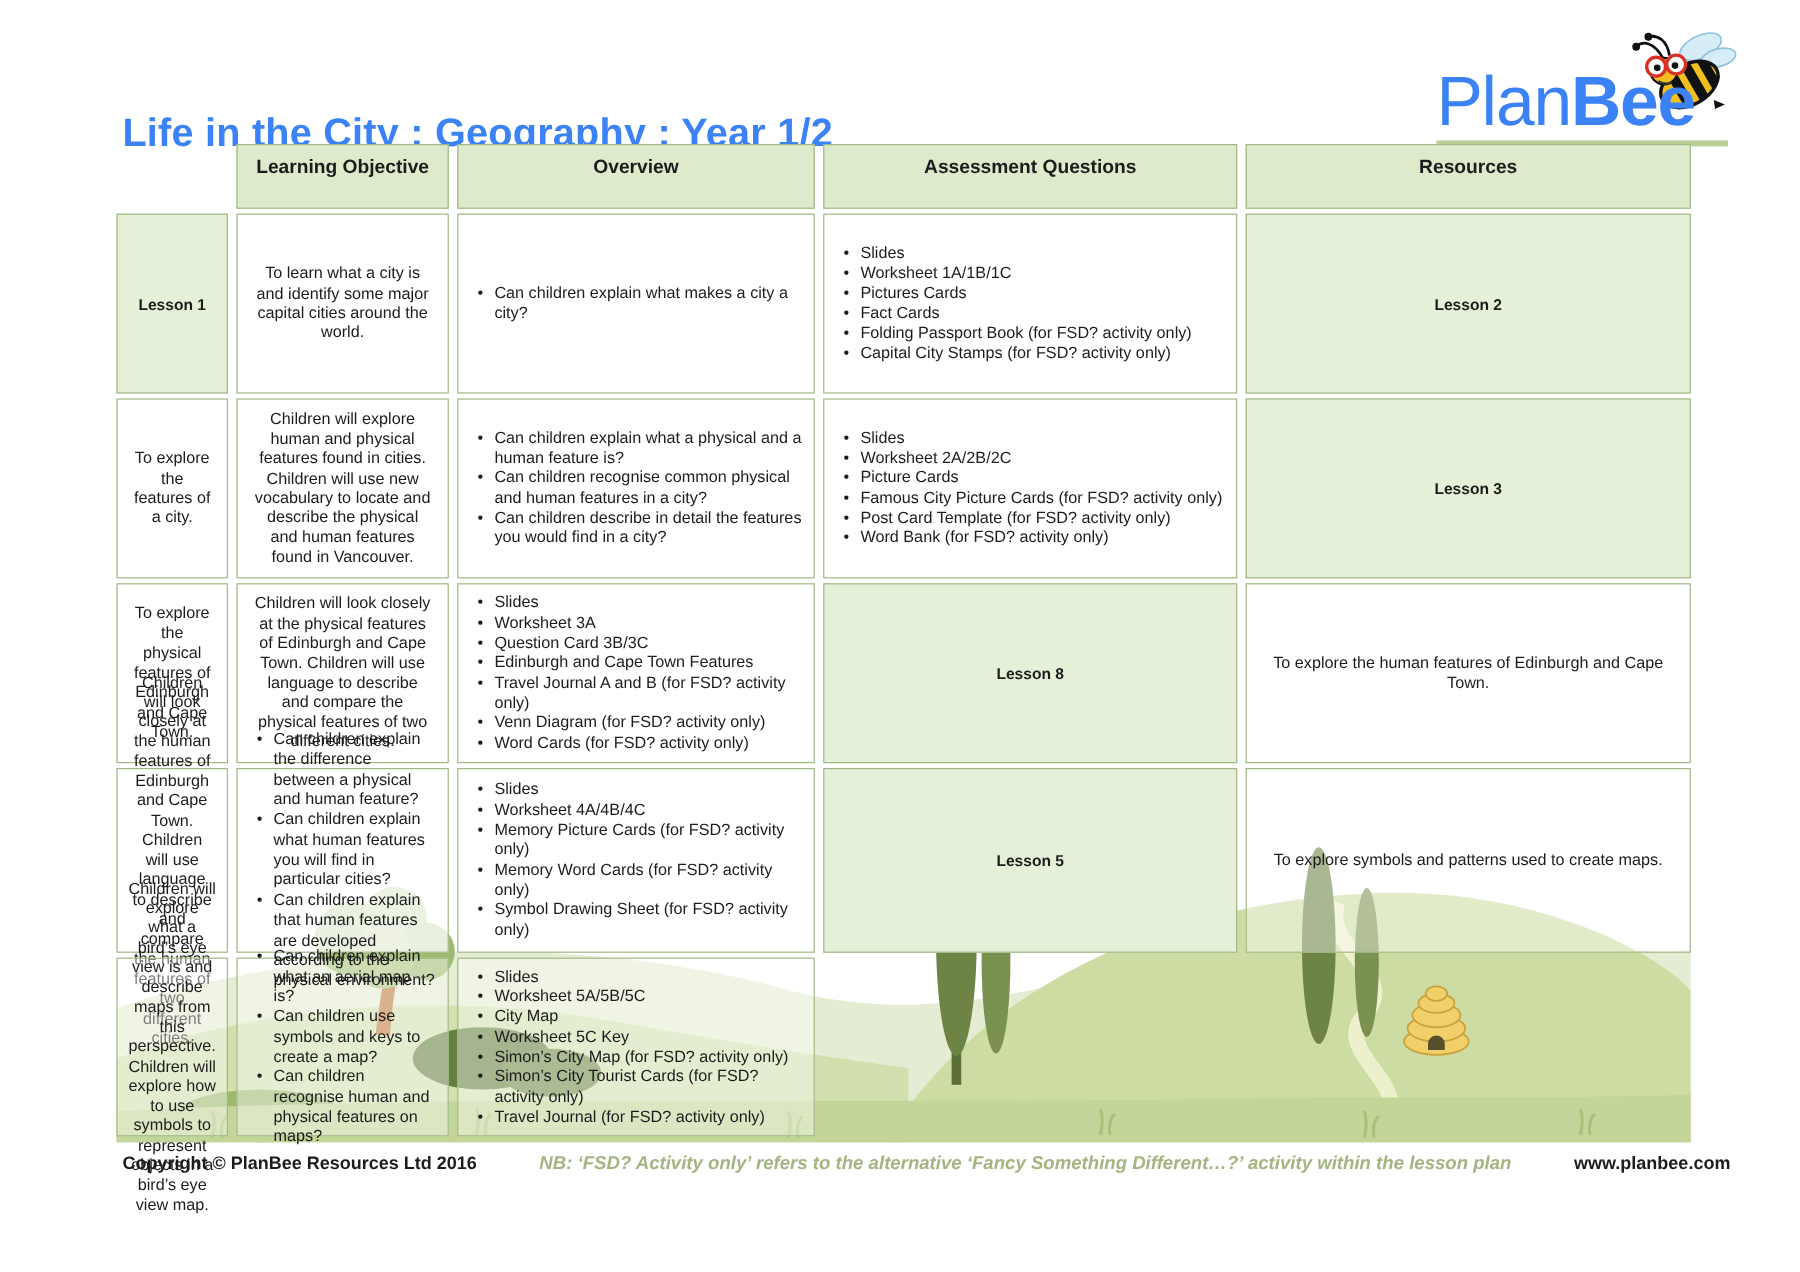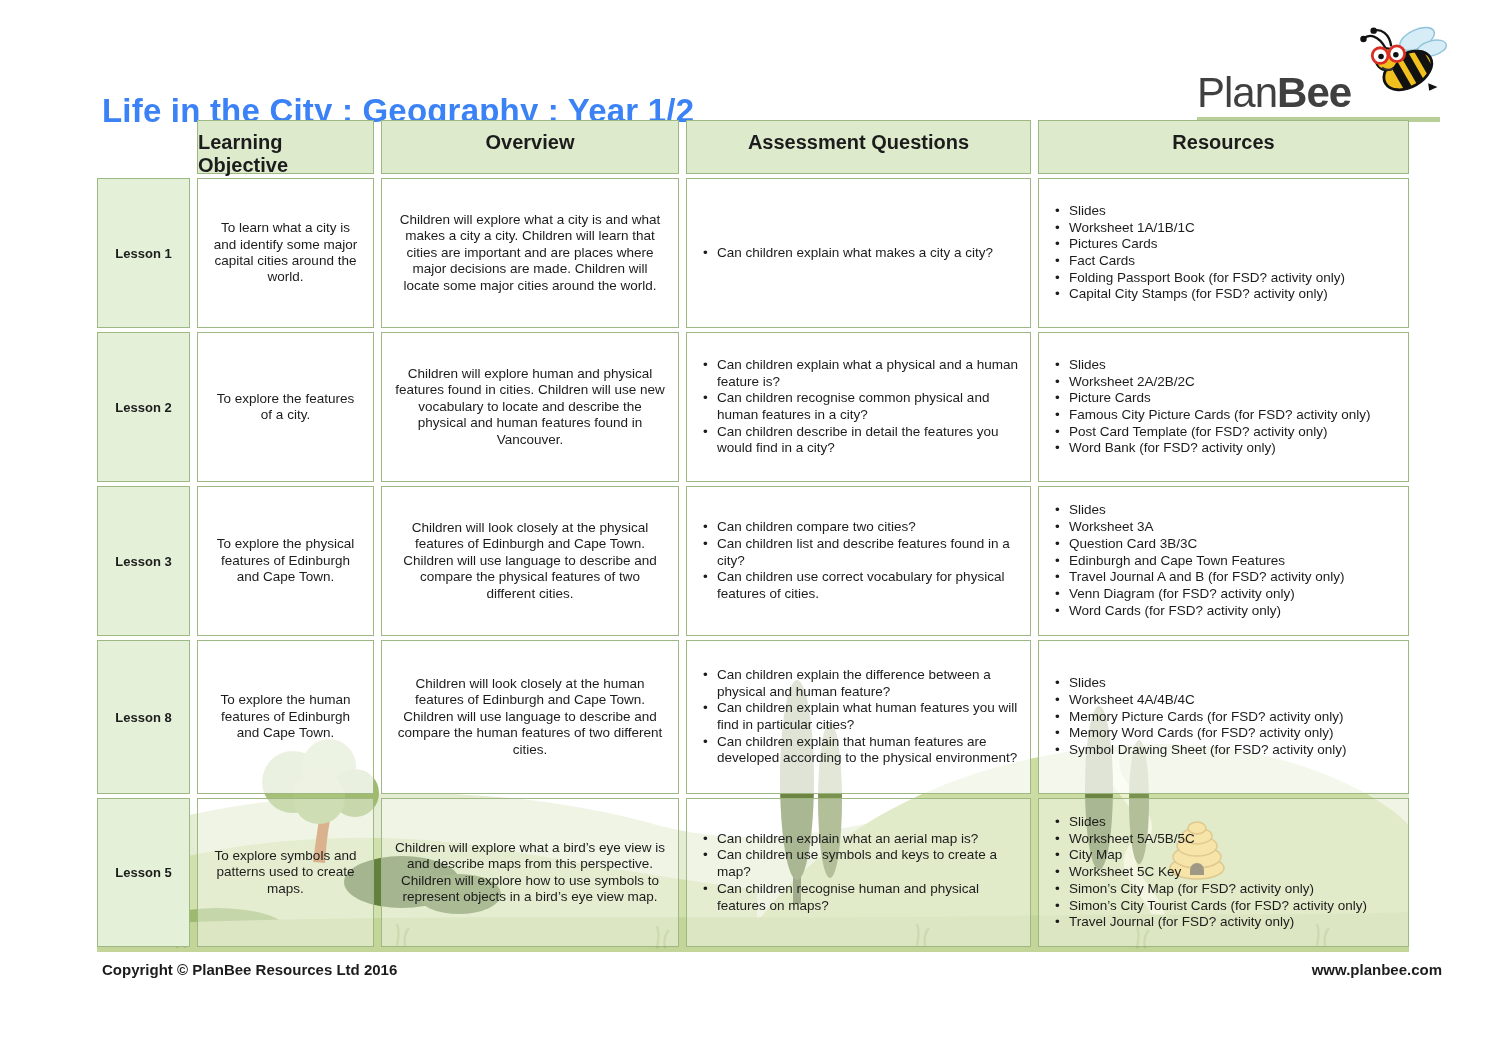--- a/index.html
+++ b/index.html
@@ -4,34 +4,34 @@
 <style>
   html,body{margin:0;padding:0;}
   body{
     width:1500px;height:1060px;position:relative;background:#ffffff;
     font-family:"Liberation Sans",sans-serif;color:#1c1c1c;overflow:hidden;
   }
   
   .title{position:absolute;left:102px;top:70px;font-size:33px;font-weight:700;color:#3b82f6;letter-spacing:0.2px;}
   
   .logo{position:absolute;left:1197px;top:30px;width:243px;height:86px;}
-  .logo-text{position:absolute;left:0;bottom:2px;font-size:42px;color:#404040;letter-spacing:-1px;line-height:1;}
+  .logo-text{position:absolute;left:0;bottom:2px;font-size:58px;color:#3b82f6;letter-spacing:-1px;line-height:1;}
   .logo-text .bold{font-weight:700;}
   .logo-underline{position:absolute;left:0;bottom:-6px;width:243px;height:5px;background:#b8cf98;}
   .bee{position:absolute;right:-8px;top:-4px;width:108px;height:74px;}
   
   .grid{
     position:absolute;left:97px;top:120px;z-index:2;
     display:grid;
     grid-template-columns:93px 177px 298px 345px 371px;
     grid-template-rows:54px 150px 150px 150px 154px 149px;
     column-gap:7px;row-gap:4px;
   }
   .hdr{background:#ddeacc;border:1.5px solid #9eb884;display:flex;align-items:flex-start;justify-content:center;
-       font-weight:700;font-size:20px;padding-top:10px;}
+       font-weight:700;font-size:16px;padding-top:10px;}
   .lesson{background:#e4f0d7;border:1.5px solid #9eb884;display:flex;align-items:center;justify-content:center;
        font-weight:700;font-size:13px;}
   .cell{border:1.5px solid #9eb884;font-size:13.5px;line-height:1.22;}
   .center{display:flex;align-items:center;justify-content:center;text-align:center;padding:8px 12px;}
   .bullets{display:flex;flex-direction:column;justify-content:center;padding:8px 10px 8px 14px;}
   .bullets ul{margin:0;padding:0;list-style:none;}
   .bullets li{position:relative;padding-left:16px;line-height:1.24;}
   .bullets li::before{content:"\2022";position:absolute;left:2px;}
   .r1,.r2,.r3{background:#ffffff;}
   .r4{background:rgba(255,255,255,0.78);}
@@ -119,21 +119,20 @@
 
 <div class="grid">
   <div></div>
   <div class="hdr">Learning Objective</div>
   <div class="hdr">Overview</div>
   <div class="hdr">Assessment Questions</div>
   <div class="hdr">Resources</div>
 
   <div class="lesson">Lesson 1</div>
   <div class="cell center r1">To learn what a city is and identify some major capital cities around the world.</div>
-  <div class="cell center r1">Children will explore what a city is and what makes a city a city. Children will learn that cities are important and are places where major decisions are made. Children will locate some major cities around the world.</div>
   <div class="cell bullets r1">
       <ul>
         <li>Can children explain what makes a city a city?</li>
       </ul>
     </div>
   <div class="cell bullets r1">
       <ul>
         <li>Slides</li>
         <li>Worksheet 1A/1B/1C</li>
         <li>Pictures Cards</li>
@@ -160,27 +159,20 @@
         <li>Picture Cards</li>
         <li>Famous City Picture Cards (for FSD? activity only)</li>
         <li>Post Card Template (for FSD? activity only)</li>
         <li>Word Bank (for FSD? activity only)</li>
       </ul>
     </div>
 
   <div class="lesson">Lesson 3</div>
   <div class="cell center r3">To explore the physical features of Edinburgh and Cape Town.</div>
   <div class="cell center r3">Children will look closely at the physical features of Edinburgh and Cape Town. Children will use language to describe and compare the physical features of two different cities.</div>
-  <div class="cell bullets r3">
-      <ul>
-        <li>Can children compare two cities?</li>
-        <li>Can children list and describe features found in a city?</li>
-        <li>Can children use correct vocabulary for physical features of cities.</li>
-      </ul>
-    </div>
   <div class="cell bullets r3">
       <ul>
         <li>Slides</li>
         <li>Worksheet 3A</li>
         <li>Question Card 3B/3C</li>
         <li>Edinburgh and Cape Town Features</li>
         <li>Travel Journal A and B (for FSD? activity only)</li>
         <li>Venn Diagram (for FSD? activity only)</li>
         <li>Word Cards (for FSD? activity only)</li>
       </ul>
@@ -224,14 +216,15 @@
         <li>Worksheet 5C Key</li>
         <li>Simon’s City Map (for FSD? activity only)</li>
         <li>Simon’s City Tourist Cards (for FSD? activity only)</li>
         <li>Travel Journal (for FSD? activity only)</li>
       </ul>
     </div>
 </div>
 
 <div class="footer">
   <span>Copyright © PlanBee Resources Ltd 2016</span>
+  <span class="note">NB: ‘FSD? Activity only’ refers to the alternative ‘Fancy Something Different…?’ activity within the lesson plan</span>
   <span>www.planbee.com</span>
 </div>
 
 </body></html>

